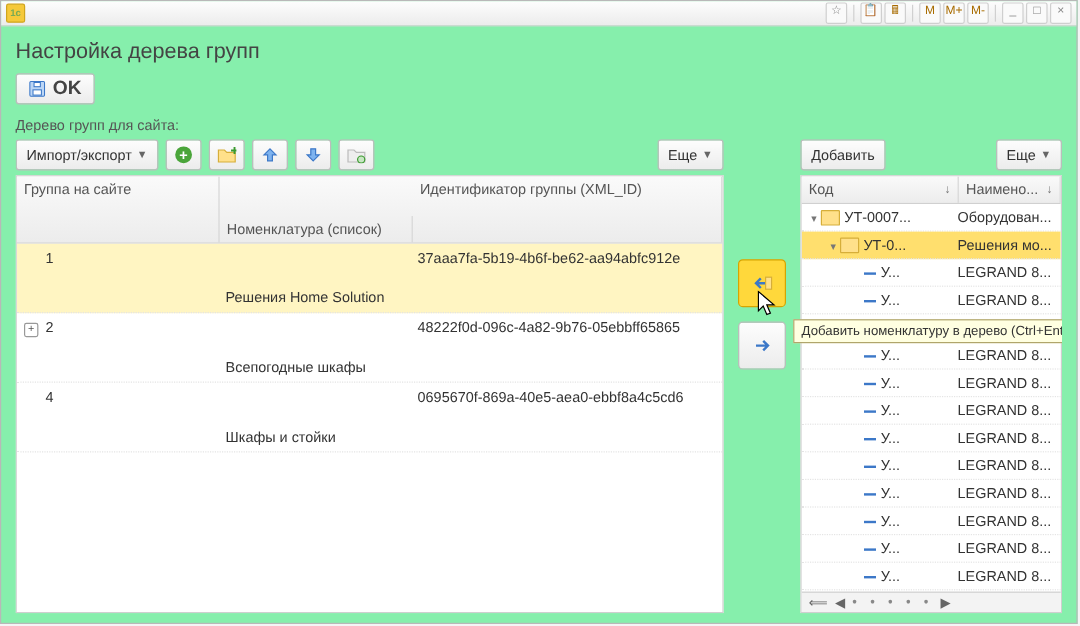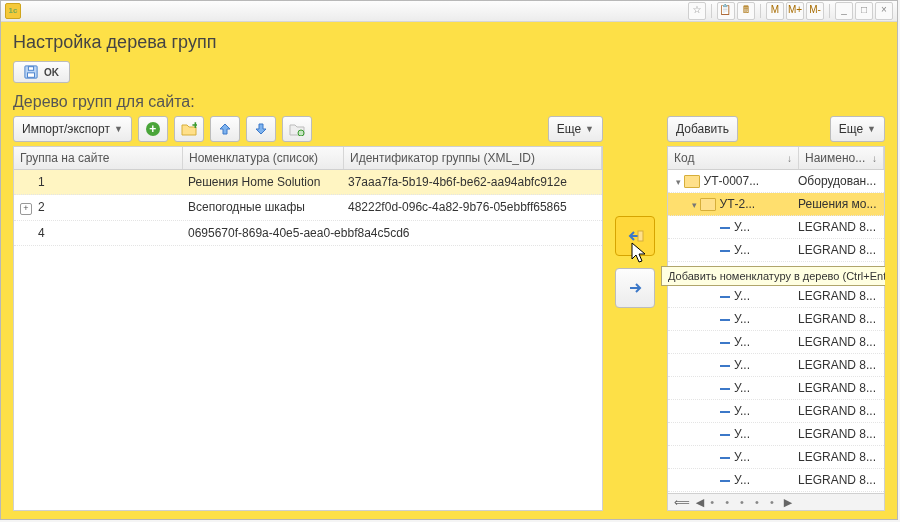--- a/index.html
+++ b/index.html
@@ -7,21 +7,21 @@
     width: 900px; height: 522px;
     font-family: Arial, sans-serif;
     font-size: 12px;
     background: #f5f5f5;
     color: #333;
     overflow: hidden;
   }
   .window {
     width: 898px; height: 520px;
     border: 1px solid #b8b8b8;
-    background: #fde047;
+    background: #86efac;
     display: flex; flex-direction: column;
     box-sizing: border-box;
   }
   
   .titlebar {
     height: 20px;
     background: linear-gradient(#fdfdfd,#ececec);
     border-bottom: 1px solid #d6d6d6;
     display: flex; align-items: center;
     padding: 0 4px;
@@ -53,26 +53,26 @@
   }
   h1.page-title {
     margin:0 0 8px 0;
     font-size:18px; font-weight:normal;
     color:#444;
   }
   .ok-btn {
     display:inline-flex; align-items:center; gap:6px;
     border:1px solid #bcbcbc; border-radius:3px;
     background:linear-gradient(#fdfdfd,#ececec);
-    padding:3px 10px; font-size:10px; font-weight:bold;
+    padding:3px 10px; font-size:16px; font-weight:bold;
     color:#444;
     margin-bottom:10px;
   }
   .ok-btn svg{width:14px;height:14px;}
-  .lbl-top { font-size:16px; color:#555; margin-bottom:5px;}
+  .lbl-top { font-size:12px; color:#555; margin-bottom:5px;}
   .cols {
     flex:1; display:flex; gap:10px; overflow:hidden;justify-content:space-between;
   }
   .left-pane { flex:0 0 590px; display:flex; flex-direction:column; }
   .mid-pane  { flex:0 0 44px; display:flex; flex-direction:column; align-items:center;
                padding-top:100px; gap:12px; position:relative;}
   .right-pane{ flex:1; display:flex; flex-direction:column; }
   
   .tb-row { display:flex; align-items:center; gap:6px; margin-bottom:4px;}
   .btn {
@@ -109,21 +109,21 @@
   .tbl .body { flex:1; overflow:auto;}
   .tbl .row {
     display:flex; border-bottom:1px dotted #e4e4e4;
     font-size:12px;
   }
   .tbl .row .cell {
     padding:5px 6px; overflow:hidden; text-overflow:ellipsis; white-space:nowrap;
   }
   .tbl .row.sel { background:#fff5c2;}
   
-  .lw1{flex:0 0 156px;} .lw2{flex:0 0 148px;} .lw3{flex:1;}
+  .lw1{flex:0 0 156px;} .lw2{flex:0 0 148px;margin-top:33px;} .lw3{flex:1;}
   .num-indent{padding-left:18px;display:inline-block;}
   .expander{
     display:inline-block;width:10px;height:10px;line-height:8px;
     text-align:center;border:1px solid #999;border-radius:2px;
     margin-right:6px;font-size:9px;color:#555;background:#fff;
   }
   
   .mid-btn{
     width:38px;height:38px;border:1px solid #bcbcbc;border-radius:4px;
     background:linear-gradient(#fdfdfd,#ececec);
@@ -269,20 +269,21 @@
                 <div class="cell lw2">Решения Home Solution</div>
                 <div class="cell lw3">37aaa7fa-5b19-4b6f-be62-aa94abfc912e</div>
               </div>
               <div class="row">
                 <div class="cell lw1"><span class="expander">+</span><span>2</span></div>
                 <div class="cell lw2">Всепогодные шкафы</div>
                 <div class="cell lw3">48222f0d-096c-4a82-9b76-05ebbff65865</div>
               </div>
               <div class="row">
                 <div class="cell lw1"><span class="num-indent"></span><span>4</span></div>
+                <div class="cell lw2">Шкафы и стойки</div>
                 <div class="cell lw3">0695670f-869a-40e5-aea0-ebbf8a4c5cd6</div>
               </div>
             </div>
         </div>
       </div>
 
       <div class="mid-pane" style="position:relative">
         <div class="mid-btn active">
           <svg viewBox="0 0 18 18">
             <path d="M14 9H5M8 5l-4 4 4 4" class="stroke"></path>
@@ -321,21 +322,21 @@
               <span>Наимено...</span>
               <span class="sort-arrow">↓</span>
             </div>
           </div>
           <div class="body" id="right-body">
               <div class="rrow">
                 <div class="cell rw1"><span class="pad0"><span class="tree-caret">▾</span><span class="fold-ico"></span><span>УТ-0007...</span></span></div>
                 <div class="cell rw2">Оборудован...</div>
               </div>
               <div class="rrow sel">
-                <div class="cell rw1"><span class="pad1"><span class="tree-caret">▾</span><span class="fold-ico"></span><span>УТ-2...</span></span></div>
+                <div class="cell rw1"><span class="pad1"><span class="tree-caret">▾</span><span class="fold-ico"></span><span>УТ-0...</span></span></div>
                 <div class="cell rw2">Решения мо...</div>
               </div>
               <div class="rrow">
                 <div class="cell rw1"><span class="pad2"><span class="file-dash"></span><span>У...</span></span></div>
                 <div class="cell rw2">LEGRAND 8...</div>
               </div>
               <div class="rrow">
                 <div class="cell rw1"><span class="pad2"><span class="file-dash"></span><span>У...</span></span></div>
                 <div class="cell rw2">LEGRAND 8...</div>
               </div>

